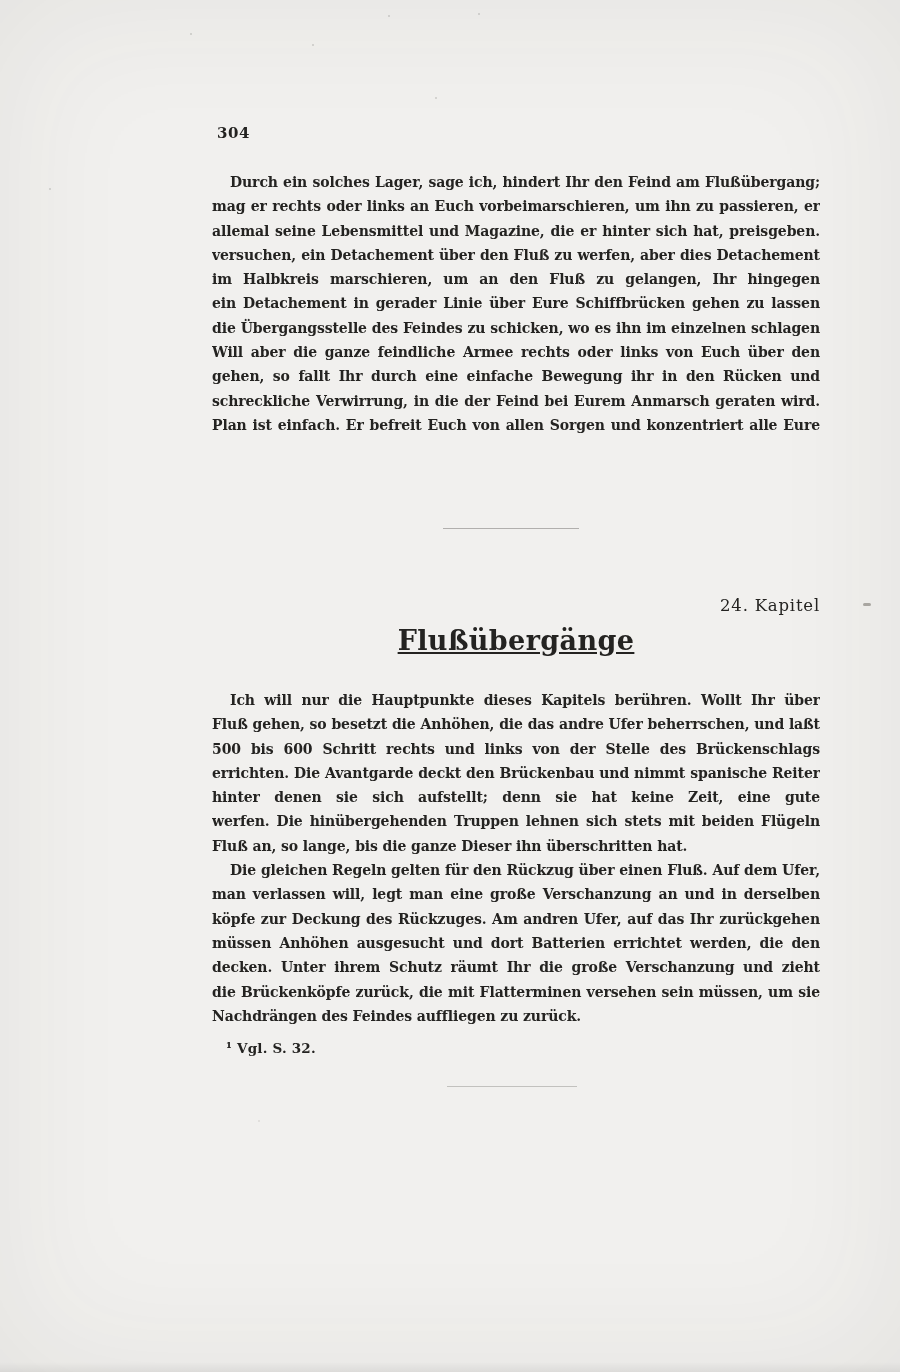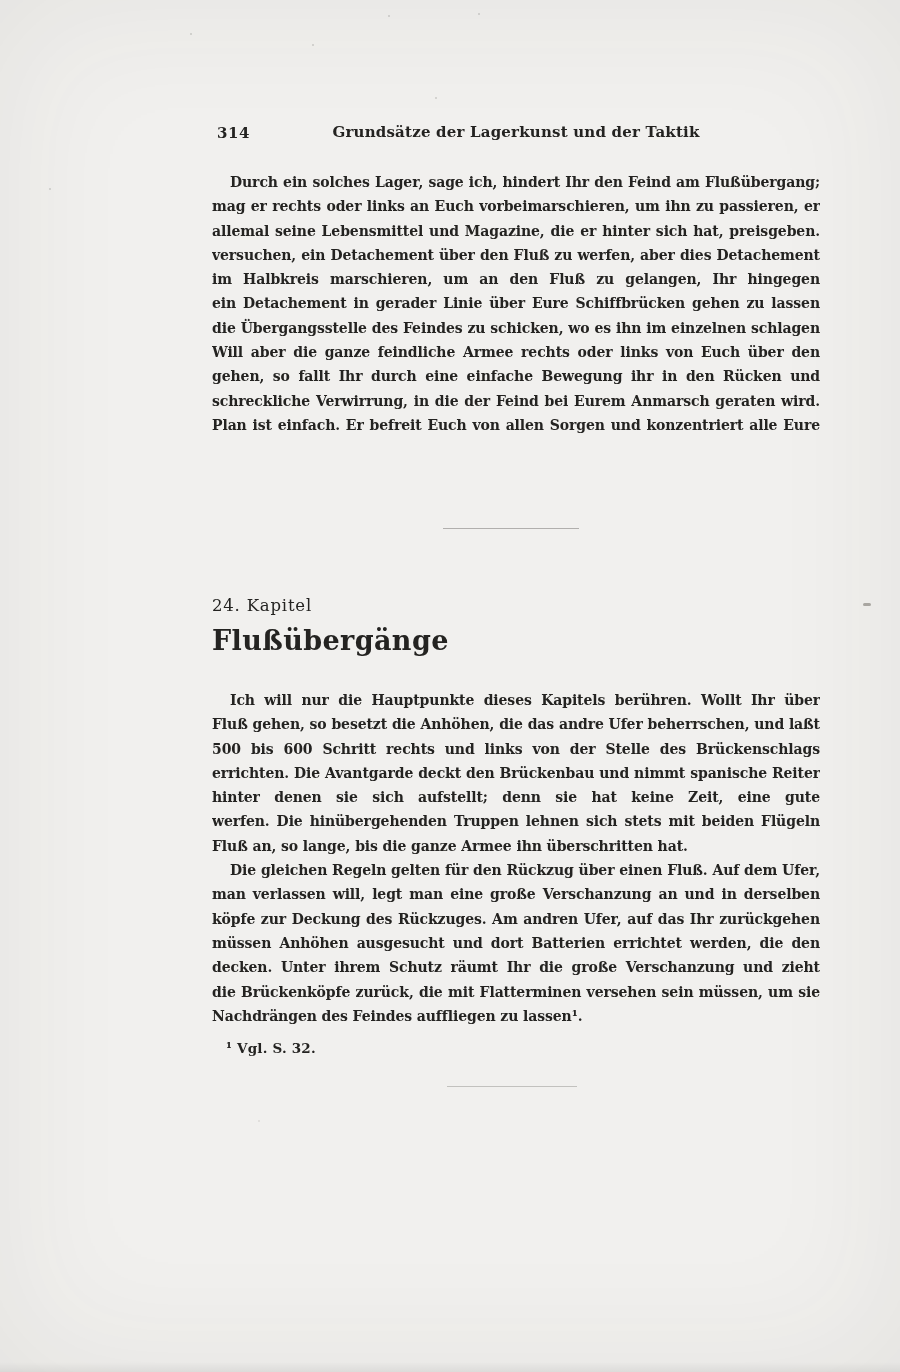--- a/index.html
+++ b/index.html
@@ -77,33 +77,35 @@
     opacity: 0.75;
   }
   .divider-top    { top: 528px;  left: 443px; width: 136px; }
   .divider-bottom { top: 1086px; left: 447px; width: 130px; opacity: 0.55; }
 
   .chapter-kicker {
     position: absolute;
     top: 596px;
     left: 212px;
     width: 608px;
-    text-align: left;
+    text-align: right;
     font-size: 16.5px;
     font-weight: normal;
     letter-spacing: 0.8px;
   }
   .chapter-title {
     position: absolute;
     top: 625px;
     left: 212px;
     width: 608px;
+    text-align: center;
     font-size: 27px;
     font-weight: bold;
     letter-spacing: 0.4px;
+    text-decoration: underline;
   }
 
   .chapter-body { top: 688px; }
 
   .footnote {
     position: absolute;
     top: 1040px;
     left: 226px;
     font-size: 13.5px;
     font-weight: bold;
@@ -125,22 +127,21 @@
     background: #97958f;
     opacity: 0.8;
   }
 </style>
 </head>
 <body>
 
 <div class="page">
 
   <div class="header-row">
-    <span class="page-number">314</span>
-    <span class="running-header">Grundsätze der Lagerkunst und der Taktik</span>
+    <span class="page-number">304</span>
   </div>
 
   <div class="text-block intro-paragraph para">
       <div class="line first">Durch ein solches Lager, sage ich, hindert Ihr den Feind am Flußübergang; denn</div>
       <div class="line">mag er rechts oder links an Euch vorbeimarschieren, um ihn zu passieren, er muß</div>
       <div class="line">allemal seine Lebensmittel und Magazine, die er hinter sich hat, preisgeben. Das</div>
       <div class="line">versuchen, ein Detachement über den Fluß zu werfen, aber dies Detachement muß</div>
       <div class="line">im Halbkreis marschieren, um an den Fluß zu gelangen, Ihr hingegen braucht nur</div>
       <div class="line">ein Detachement in gerader Linie über Eure Schiffbrücken gehen zu lassen und es an</div>
       <div class="line">die Übergangsstelle des Feindes zu schicken, wo es ihn im einzelnen schlagen kann.</div>
@@ -157,30 +158,30 @@
   <div class="chapter-title">Flußübergänge</div>
 
   <div class="text-block chapter-body">
     <div class="para">
         <div class="line first">Ich will nur die Hauptpunkte dieses Kapitels berühren. Wollt Ihr über einen</div>
         <div class="line">Fluß gehen, so besetzt die Anhöhen, die das andre Ufer beherrschen, und laßt dort</div>
         <div class="line">500 bis 600 Schritt rechts und links von der Stelle des Brückenschlags Batterien</div>
         <div class="line">errichten. Die Avantgarde deckt den Brückenbau und nimmt spanische Reiter mit,</div>
         <div class="line">hinter denen sie sich aufstellt; denn sie hat keine Zeit, eine gute Verschanzung aufzu-</div>
         <div class="line">werfen. Die hinübergehenden Truppen lehnen sich stets mit beiden Flügeln an den</div>
-        <div class="line last">Fluß an, so lange, bis die ganze Armee ihn überschritten hat.</div>
+        <div class="line last">Fluß an, so lange, bis die ganze Dieser ihn überschritten hat.</div>
       </div>
     <div class="para">
         <div class="line first">Die gleichen Regeln gelten für den Rückzug über einen Fluß. Auf dem Ufer, das</div>
         <div class="line">man verlassen will, legt man eine große Verschanzung an und in derselben Brücken-</div>
         <div class="line">köpfe zur Deckung des Rückzuges. Am andren Ufer, auf das Ihr zurückgehen wollt,</div>
         <div class="line">müssen Anhöhen ausgesucht und dort Batterien errichtet werden, die den Übergang</div>
         <div class="line">decken. Unter ihrem Schutz räumt Ihr die große Verschanzung und zieht Euch in</div>
         <div class="line">die Brückenköpfe zurück, die mit Flatterminen versehen sein müssen, um sie beim</div>
-        <div class="line last">Nachdrängen des Feindes auffliegen zu lassen¹.</div>
+        <div class="line last">Nachdrängen des Feindes auffliegen zu zurück.</div>
       </div>
   </div>
 
   <div class="footnote">¹ Vgl. S. 32.</div>
 
   <div class="divider divider-bottom"></div>
 
   <div class="speck" style="left:190px; top:33px;"></div>
   <div class="speck" style="left:312px; top:44px;"></div>
   <div class="speck" style="left:388px; top:15px;"></div>

